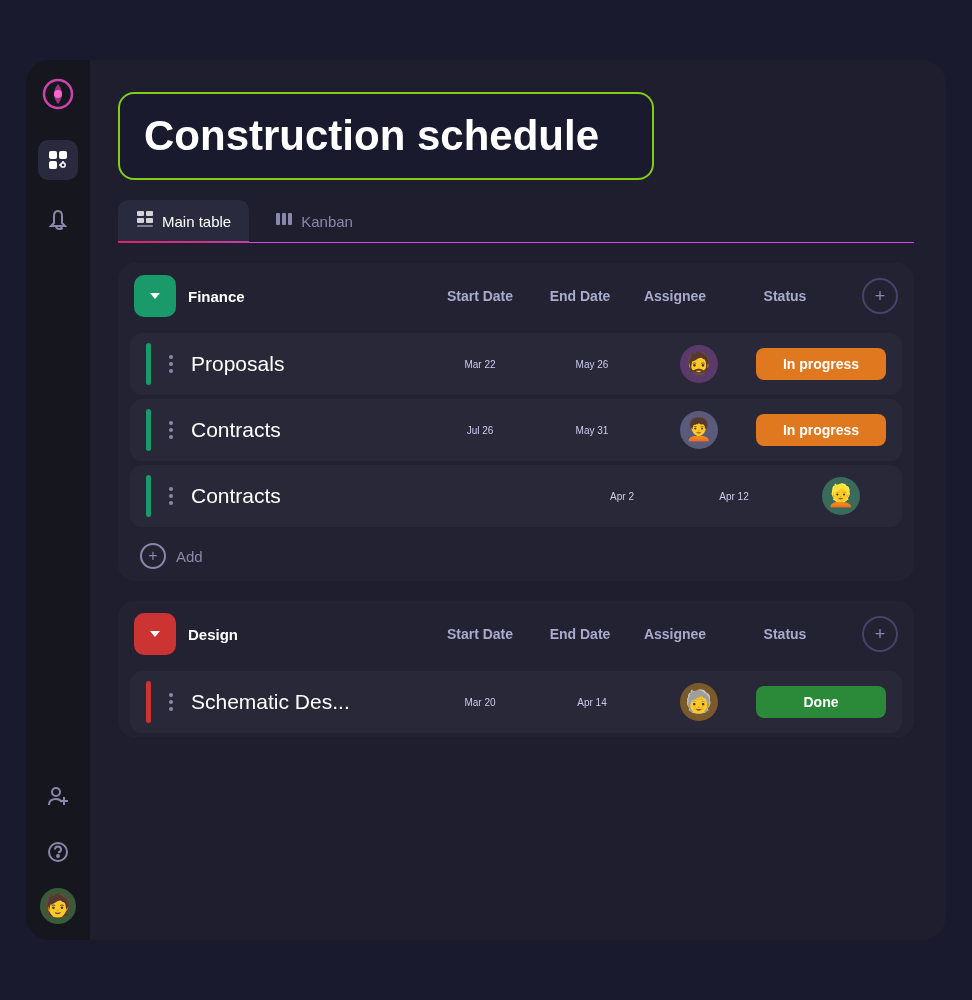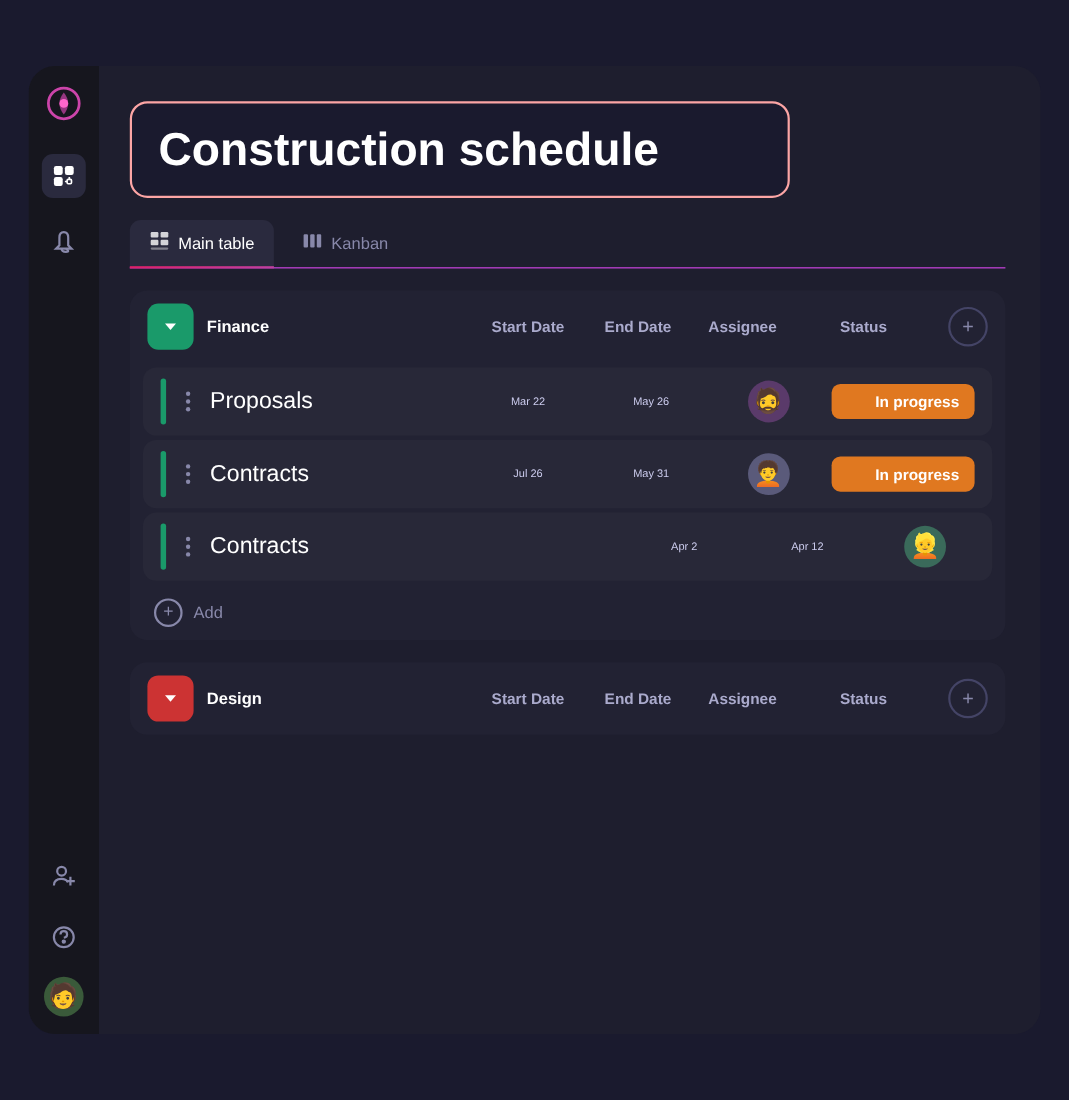--- a/index.html
+++ b/index.html
@@ -84,23 +84,23 @@
       padding: 32px 32px 32px 28px;
       display: flex;
       flex-direction: column;
       gap: 20px;
       overflow-y: auto;
     }
 
     .title-input-wrapper {
       border-radius: 16px;
       background: #1a1a2e;
-      border: 2px solid #fca5a5;
+      border: 2px solid #84cc16;
       padding: 18px 24px;
-      width: 600px;
+      width: 536px;
     }
 
     .title-input {
       font-size: 42px;
       font-weight: 700;
       color: #ffffff;
       background: transparent;
       border: none;
       outline: none;
       width: 100%;
@@ -286,21 +286,21 @@
       overflow: hidden;
       background: #4a4a6a;
       display: flex;
       align-items: center;
       justify-content: center;
       font-size: 22px;
     }
 
     .status-badge {
       width: 130px;
-      text-align: right;
+      text-align: center;
       padding: 8px 14px;
       border-radius: 8px;
       font-size: 14px;
       font-weight: 600;
       color: #fff;
     }
 
     .status-badge.in-progress { background: #e07820; }
     .status-badge.to-do { background: #cc3333; }
     .status-badge.done { background: #2a8a3a; }
@@ -495,16 +495,31 @@
         <div class="col-headers">
           <span class="col-name">Design</span>
           <span class="col-header">Start Date</span>
           <span class="col-header">End Date</span>
           <span class="col-header assignee">Assignee</span>
           <span class="col-header status">Status</span>
         </div>
         <button class="add-col-btn">+</button>
       </div>
 
+      <div class="table-row">
+        <div class="row-indicator red"></div>
+        <div class="row-menu">
+          <div class="row-menu-dot"></div>
+          <div class="row-menu-dot"></div>
+          <div class="row-menu-dot"></div>
+        </div>
+        <span class="row-name">Schematic Des...</span>
+        <span class="row-date">Mar 20</span>
+        <span class="row-date">Apr 14</span>
+        <div class="row-assignee">
+          <div class="avatar" style="background:#7a5a2a;">🧓</div>
+        </div>
+        <div class="status-badge done">Done</div>
+      </div>
     </div>
 
   </div>
 </div>
 
 </body></html>

